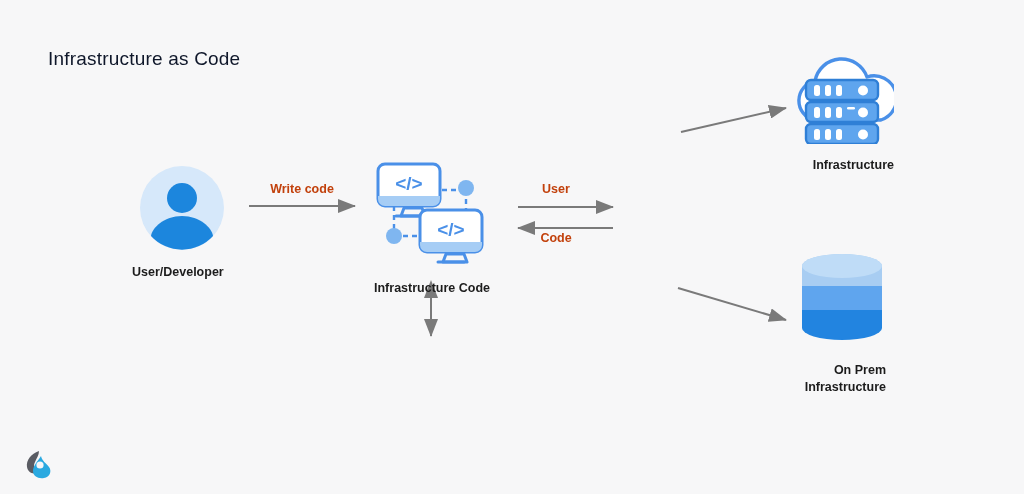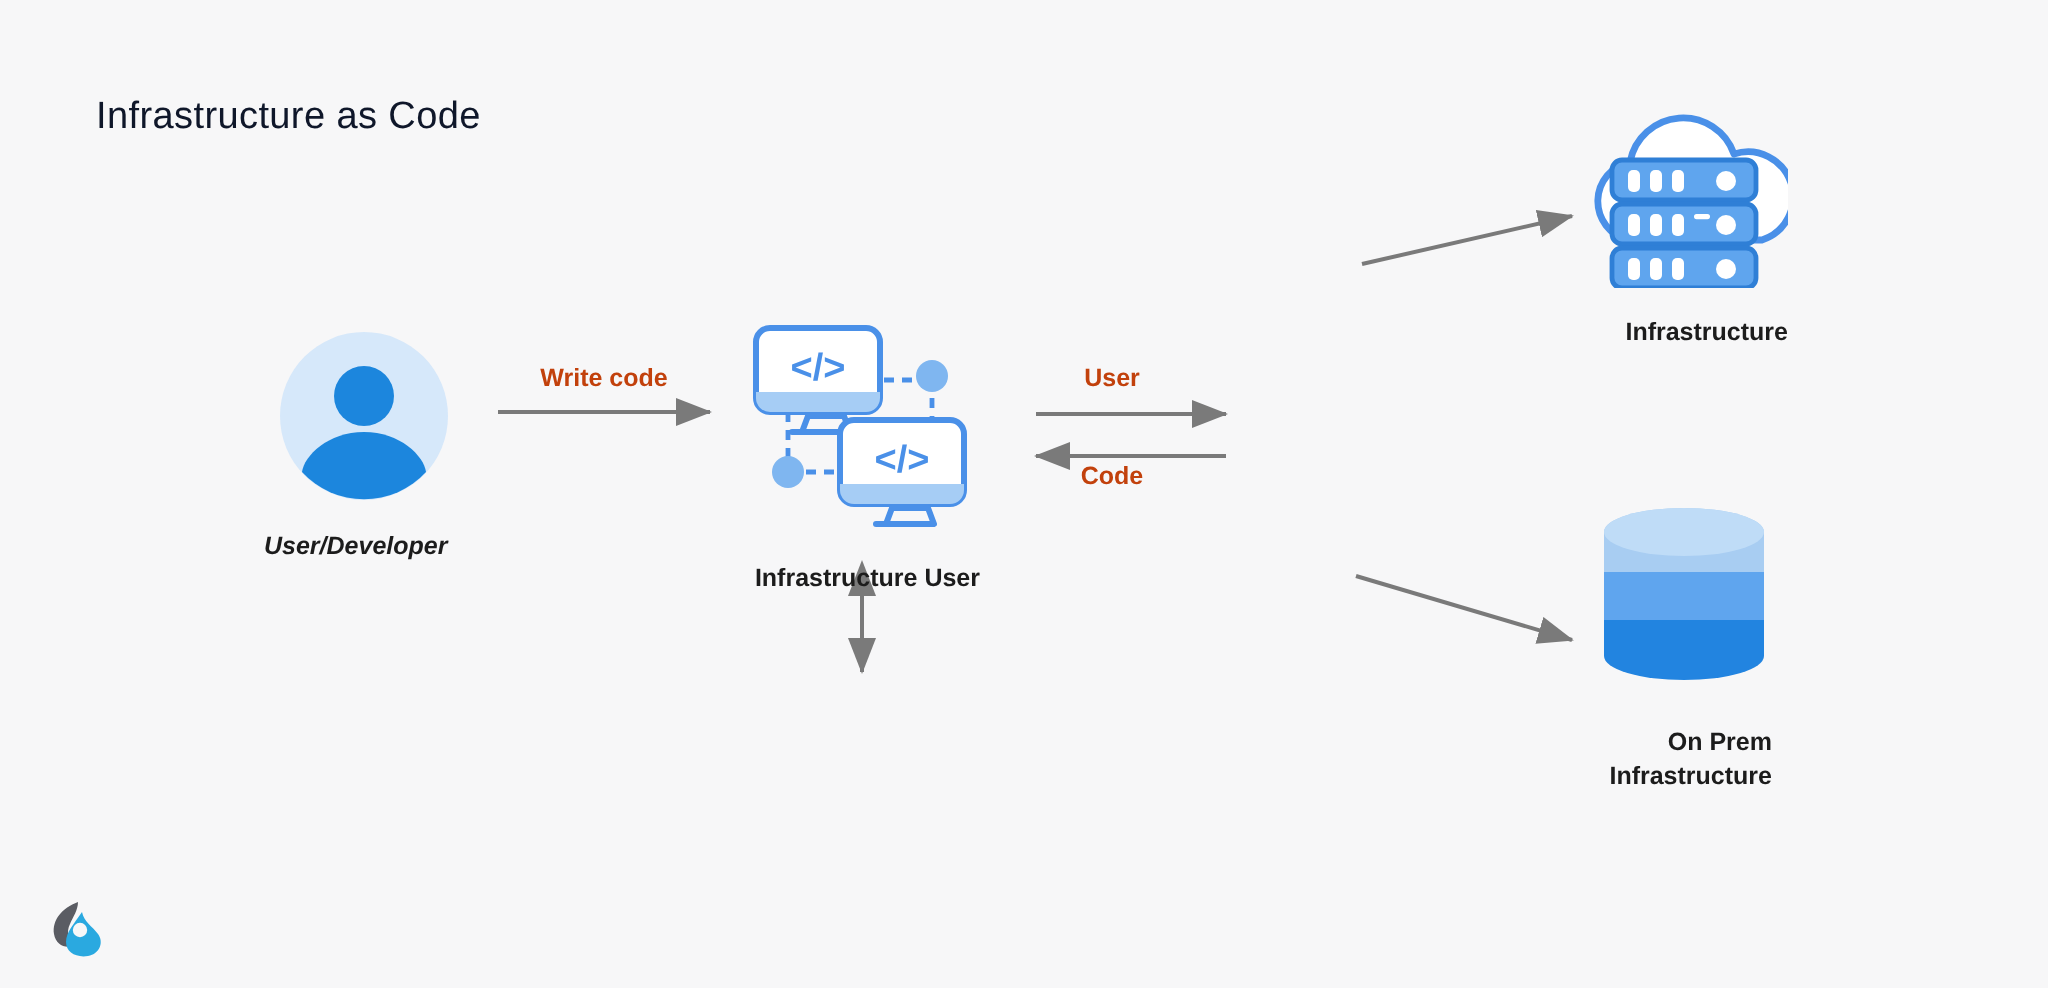--- a/index.html
+++ b/index.html
@@ -104,21 +104,21 @@
   <div class="abs edge-label" style="left:257px; top:182px; width:90px;">Write code</div>
   <div class="abs edge-label" style="left:520px; top:182px; width:72px;">User</div>
   <div class="abs edge-label" style="left:520px; top:231px; width:72px;">Code</div>
 
   <div class="abs" style="left:140px; top:166px;">
     <svg width="84" height="84" viewBox="0 0 84 84">
       <circle cx="42" cy="42" r="42" fill="#d6e8fa"></circle>
       <circle cx="42" cy="32" r="15" fill="#1c86dd"></circle>
       <path d="M42 50 C 24 50, 12 62, 11 70 A42 42 0 0 0 73 70 C 72 62, 60 50, 42 50 Z" fill="#1c86dd"></path>
     </svg>
-    <div class="node-label" style="width:84px; margin-top:10px; position:relative; left:-8px;font-style:italic;">User/Developer</div>
+    <div class="node-label" style="width:84px; margin-top:10px; position:relative; left:-8px;">User/Developer</div>
   </div>
 
   <div class="abs" style="left:370px; top:158px;">
     <svg width="120" height="110" viewBox="0 0 120 110">
 
       <line x1="95" y1="32" x2="72" y2="32" stroke="#4a90e8" stroke-width="2.4" stroke-dasharray="5 4"></line>
       <line x1="96" y1="32" x2="96" y2="62" stroke="#4a90e8" stroke-width="2.4" stroke-dasharray="5 4"></line>
       <line x1="24" y1="48" x2="24" y2="78" stroke="#4a90e8" stroke-width="2.4" stroke-dasharray="5 4"></line>
       <line x1="24" y1="78" x2="48" y2="78" stroke="#4a90e8" stroke-width="2.4" stroke-dasharray="5 4"></line>
 
@@ -130,21 +130,21 @@
 
       <rect x="50" y="52" width="62" height="42" rx="7" fill="#ffffff" stroke="#4a90e8" stroke-width="3"></rect>
       <path d="M50 84 h62 v3 a7 7 0 0 1 -7 7 h-48 a7 7 0 0 1 -7 -7 z" fill="#a6cdf5"></path>
       <path d="M76 96 h18 l3 8 h-24 z" fill="none" stroke="#4a90e8" stroke-width="3" stroke-linejoin="round"></path>
       <line x1="68" y1="104" x2="94" y2="104" stroke="#4a90e8" stroke-width="3" stroke-linecap="round"></line>
       <text x="81" y="78" font-family="Liberation Sans, sans-serif" font-size="19" font-weight="bold" fill="#4a90e8" text-anchor="middle">&lt;/&gt;</text>
 
       <circle cx="96" cy="30" r="8" fill="#7fb6f0"></circle>
       <circle cx="24" cy="78" r="8" fill="#7fb6f0"></circle>
     </svg>
-    <div class="node-label" style="width:120px; margin-top:8px; position:relative; left:0px;">Infrastructure User</div>
+    <div class="node-label" style="width:120px; margin-top:8px; position:relative; left:0px;">Infrastructure Code</div>
   </div>
 
 
 
   <div class="abs" style="left:790px; top:46px;">
     <svg width="104" height="98" viewBox="0 0 104 98">
 
       <path d="M24 74 a20 20 0 0 1 1 -39 a27 27 0 0 1 52 -4 a21 21 0 0 1 14 43 z" fill="#ffffff" stroke="#4a90e8" stroke-width="3.4" stroke-linejoin="round"></path>
 
       <g>

